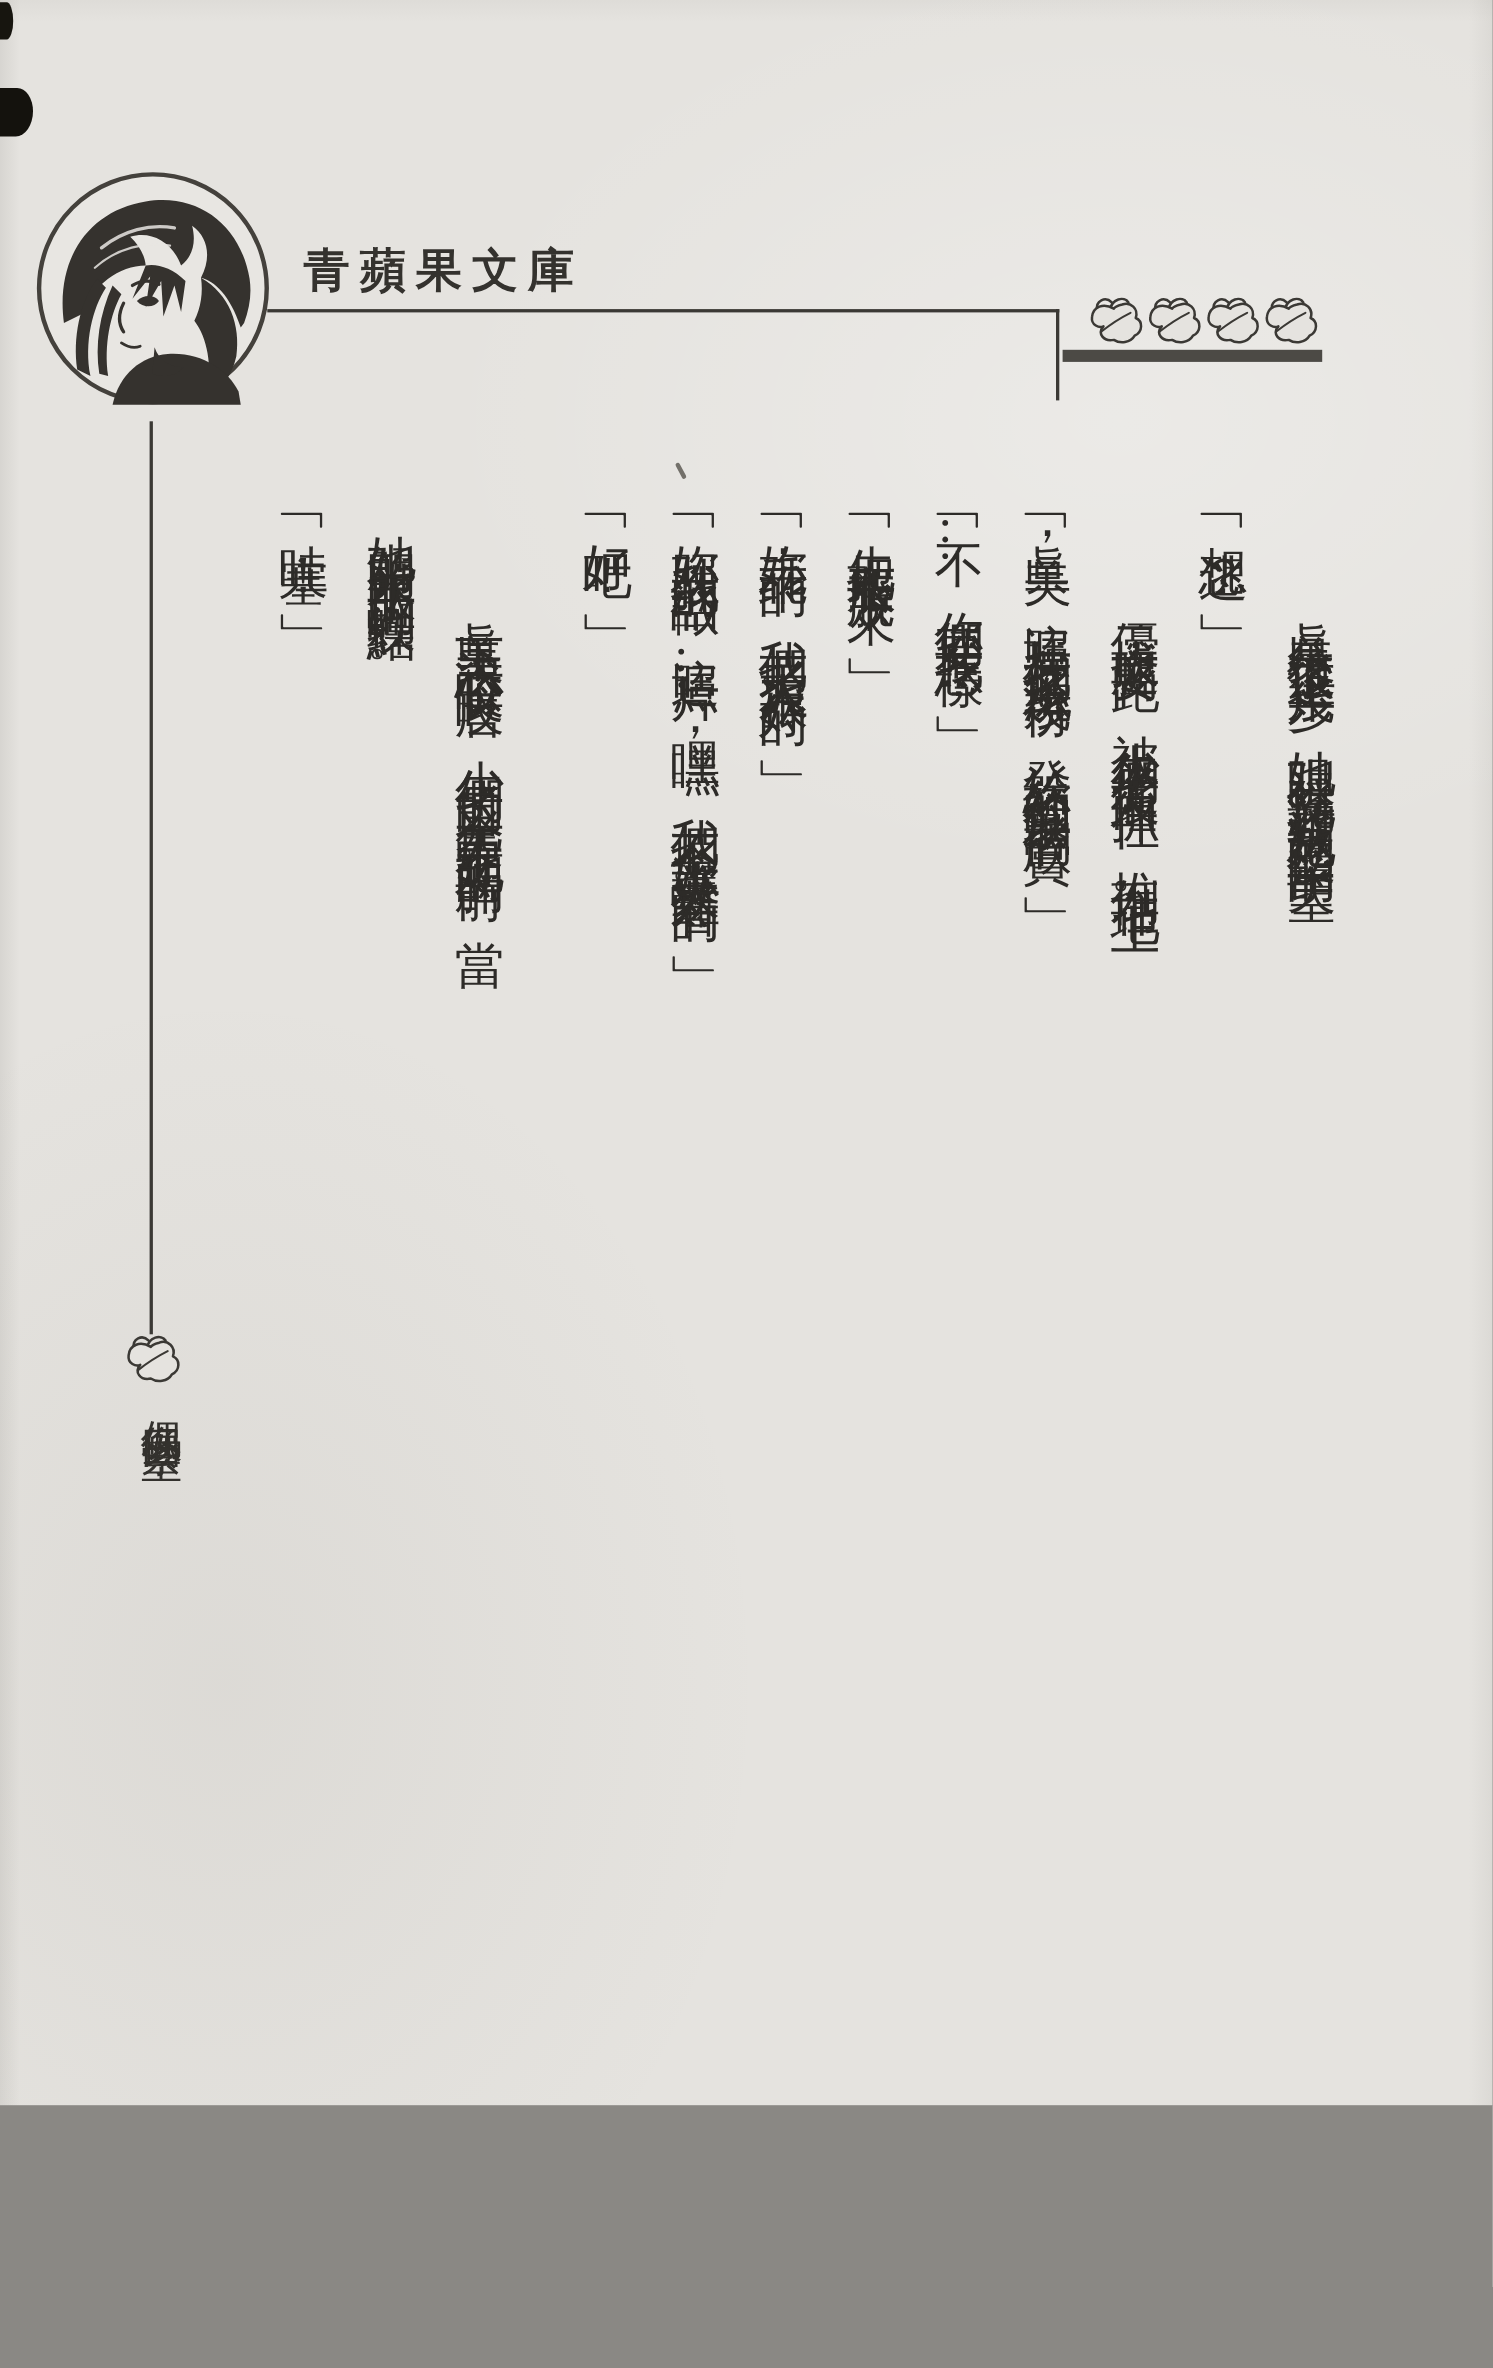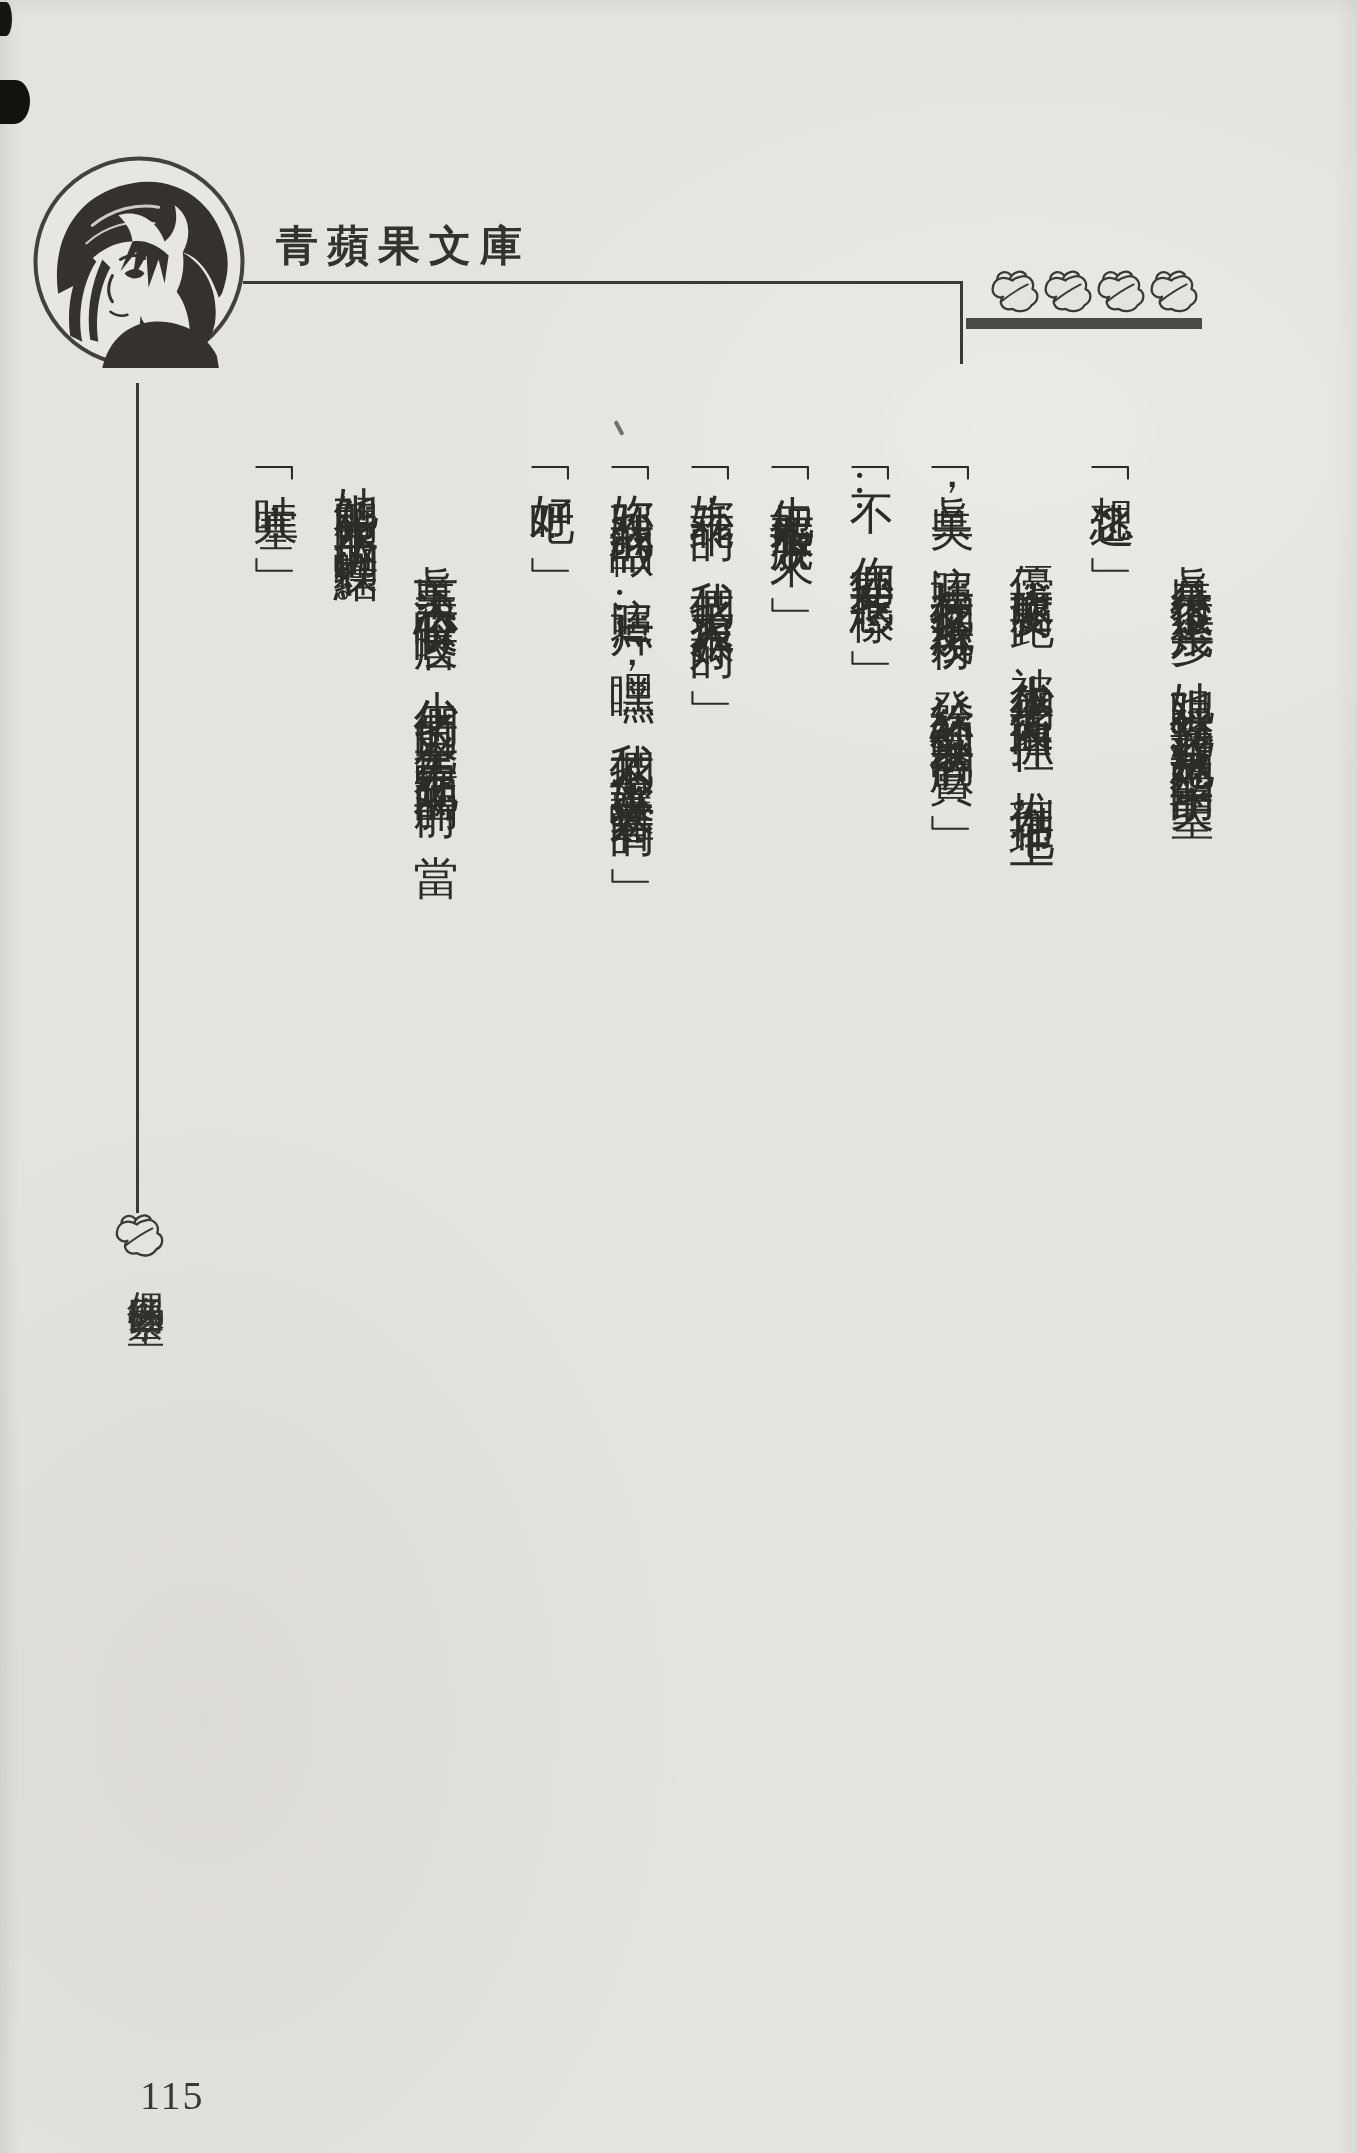--- a/index.html
+++ b/index.html
@@ -1,18 +1,18 @@
 <!DOCTYPE html>
 <html lang="zh-Hant"><head>
 <meta charset="utf-8">
 <style>
   html,body{margin:0;padding:0;background:#8a8884;}
   .page{
     position:relative;
-    width:1357px;height:2153px;
+    width:1357px;height:1914px;
     background:#e5e3df;
     background-image:
       radial-gradient(ellipse 900px 600px at 75% 20%, rgba(255,255,255,0.25), transparent 70%),
       radial-gradient(ellipse 700px 900px at 15% 80%, rgba(120,115,105,0.08), transparent 70%),
       linear-gradient(to right, rgba(90,88,82,0.10), transparent 18px),
       linear-gradient(to left, rgba(90,88,82,0.07), transparent 22px),
       linear-gradient(to bottom, rgba(90,88,82,0.05), transparent 20px);
     overflow:hidden;
     font-family:"Liberation Serif","DejaVu Serif",serif;
     color:#2d2b28;

